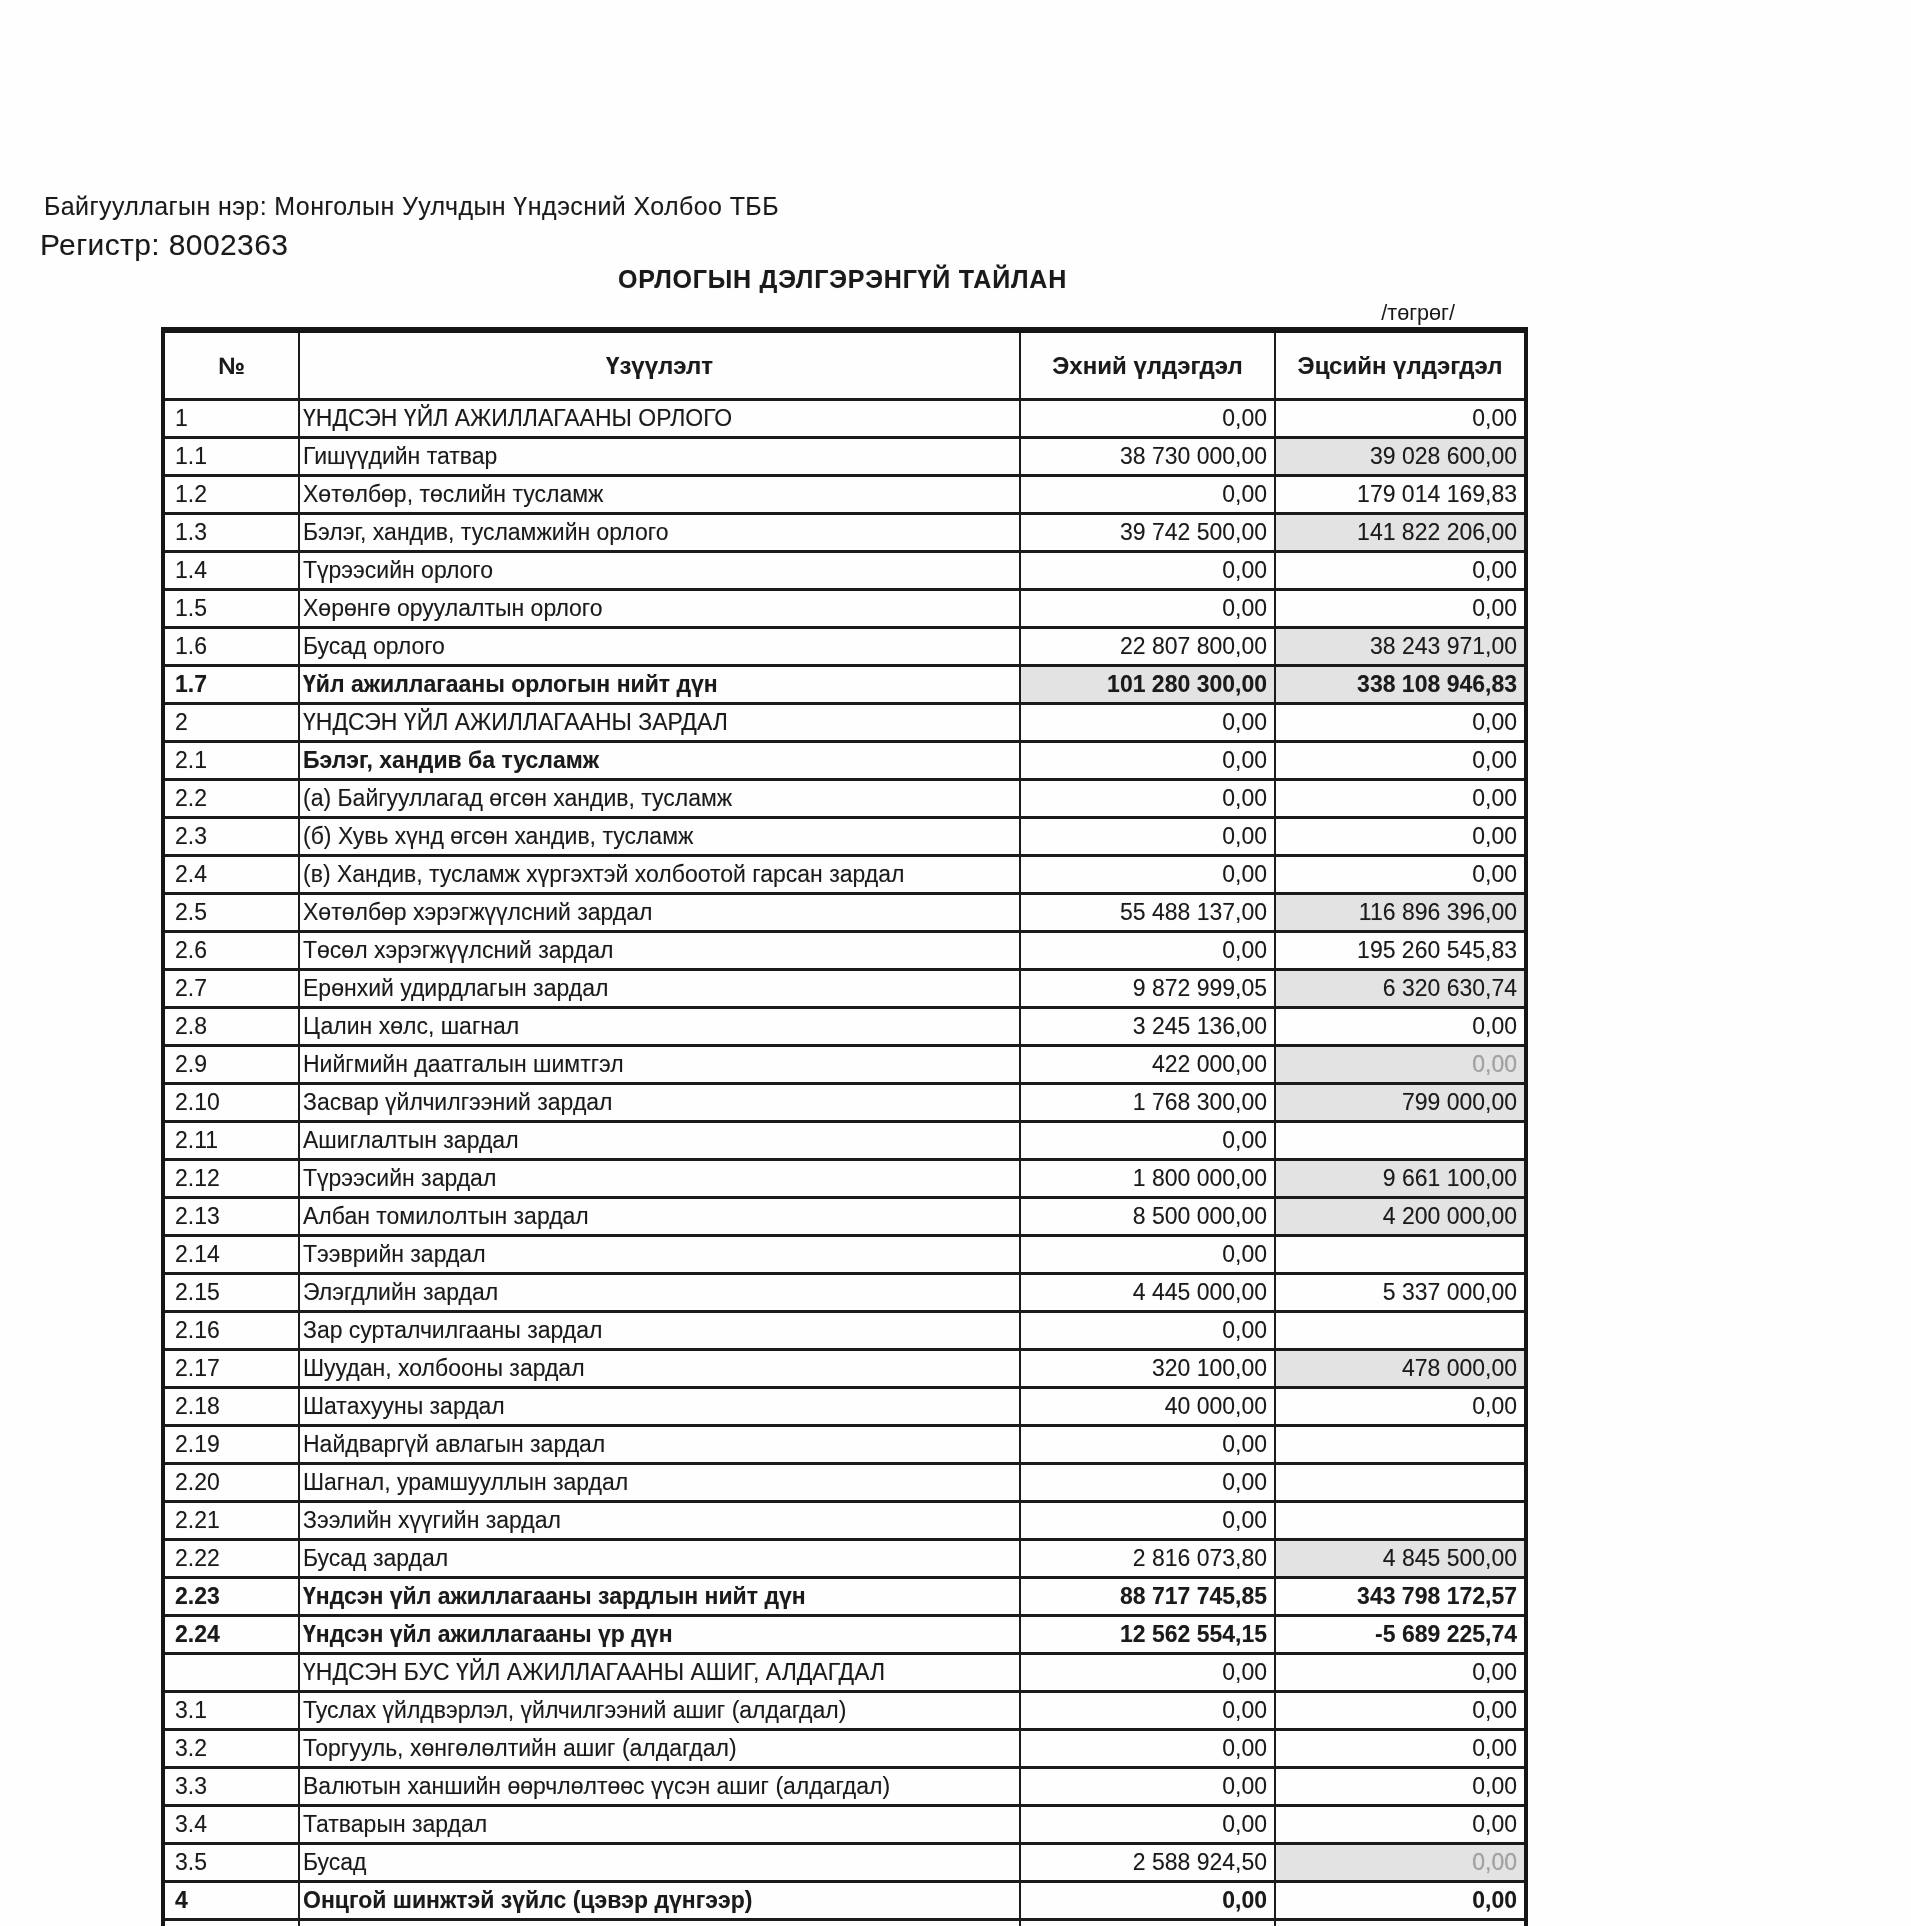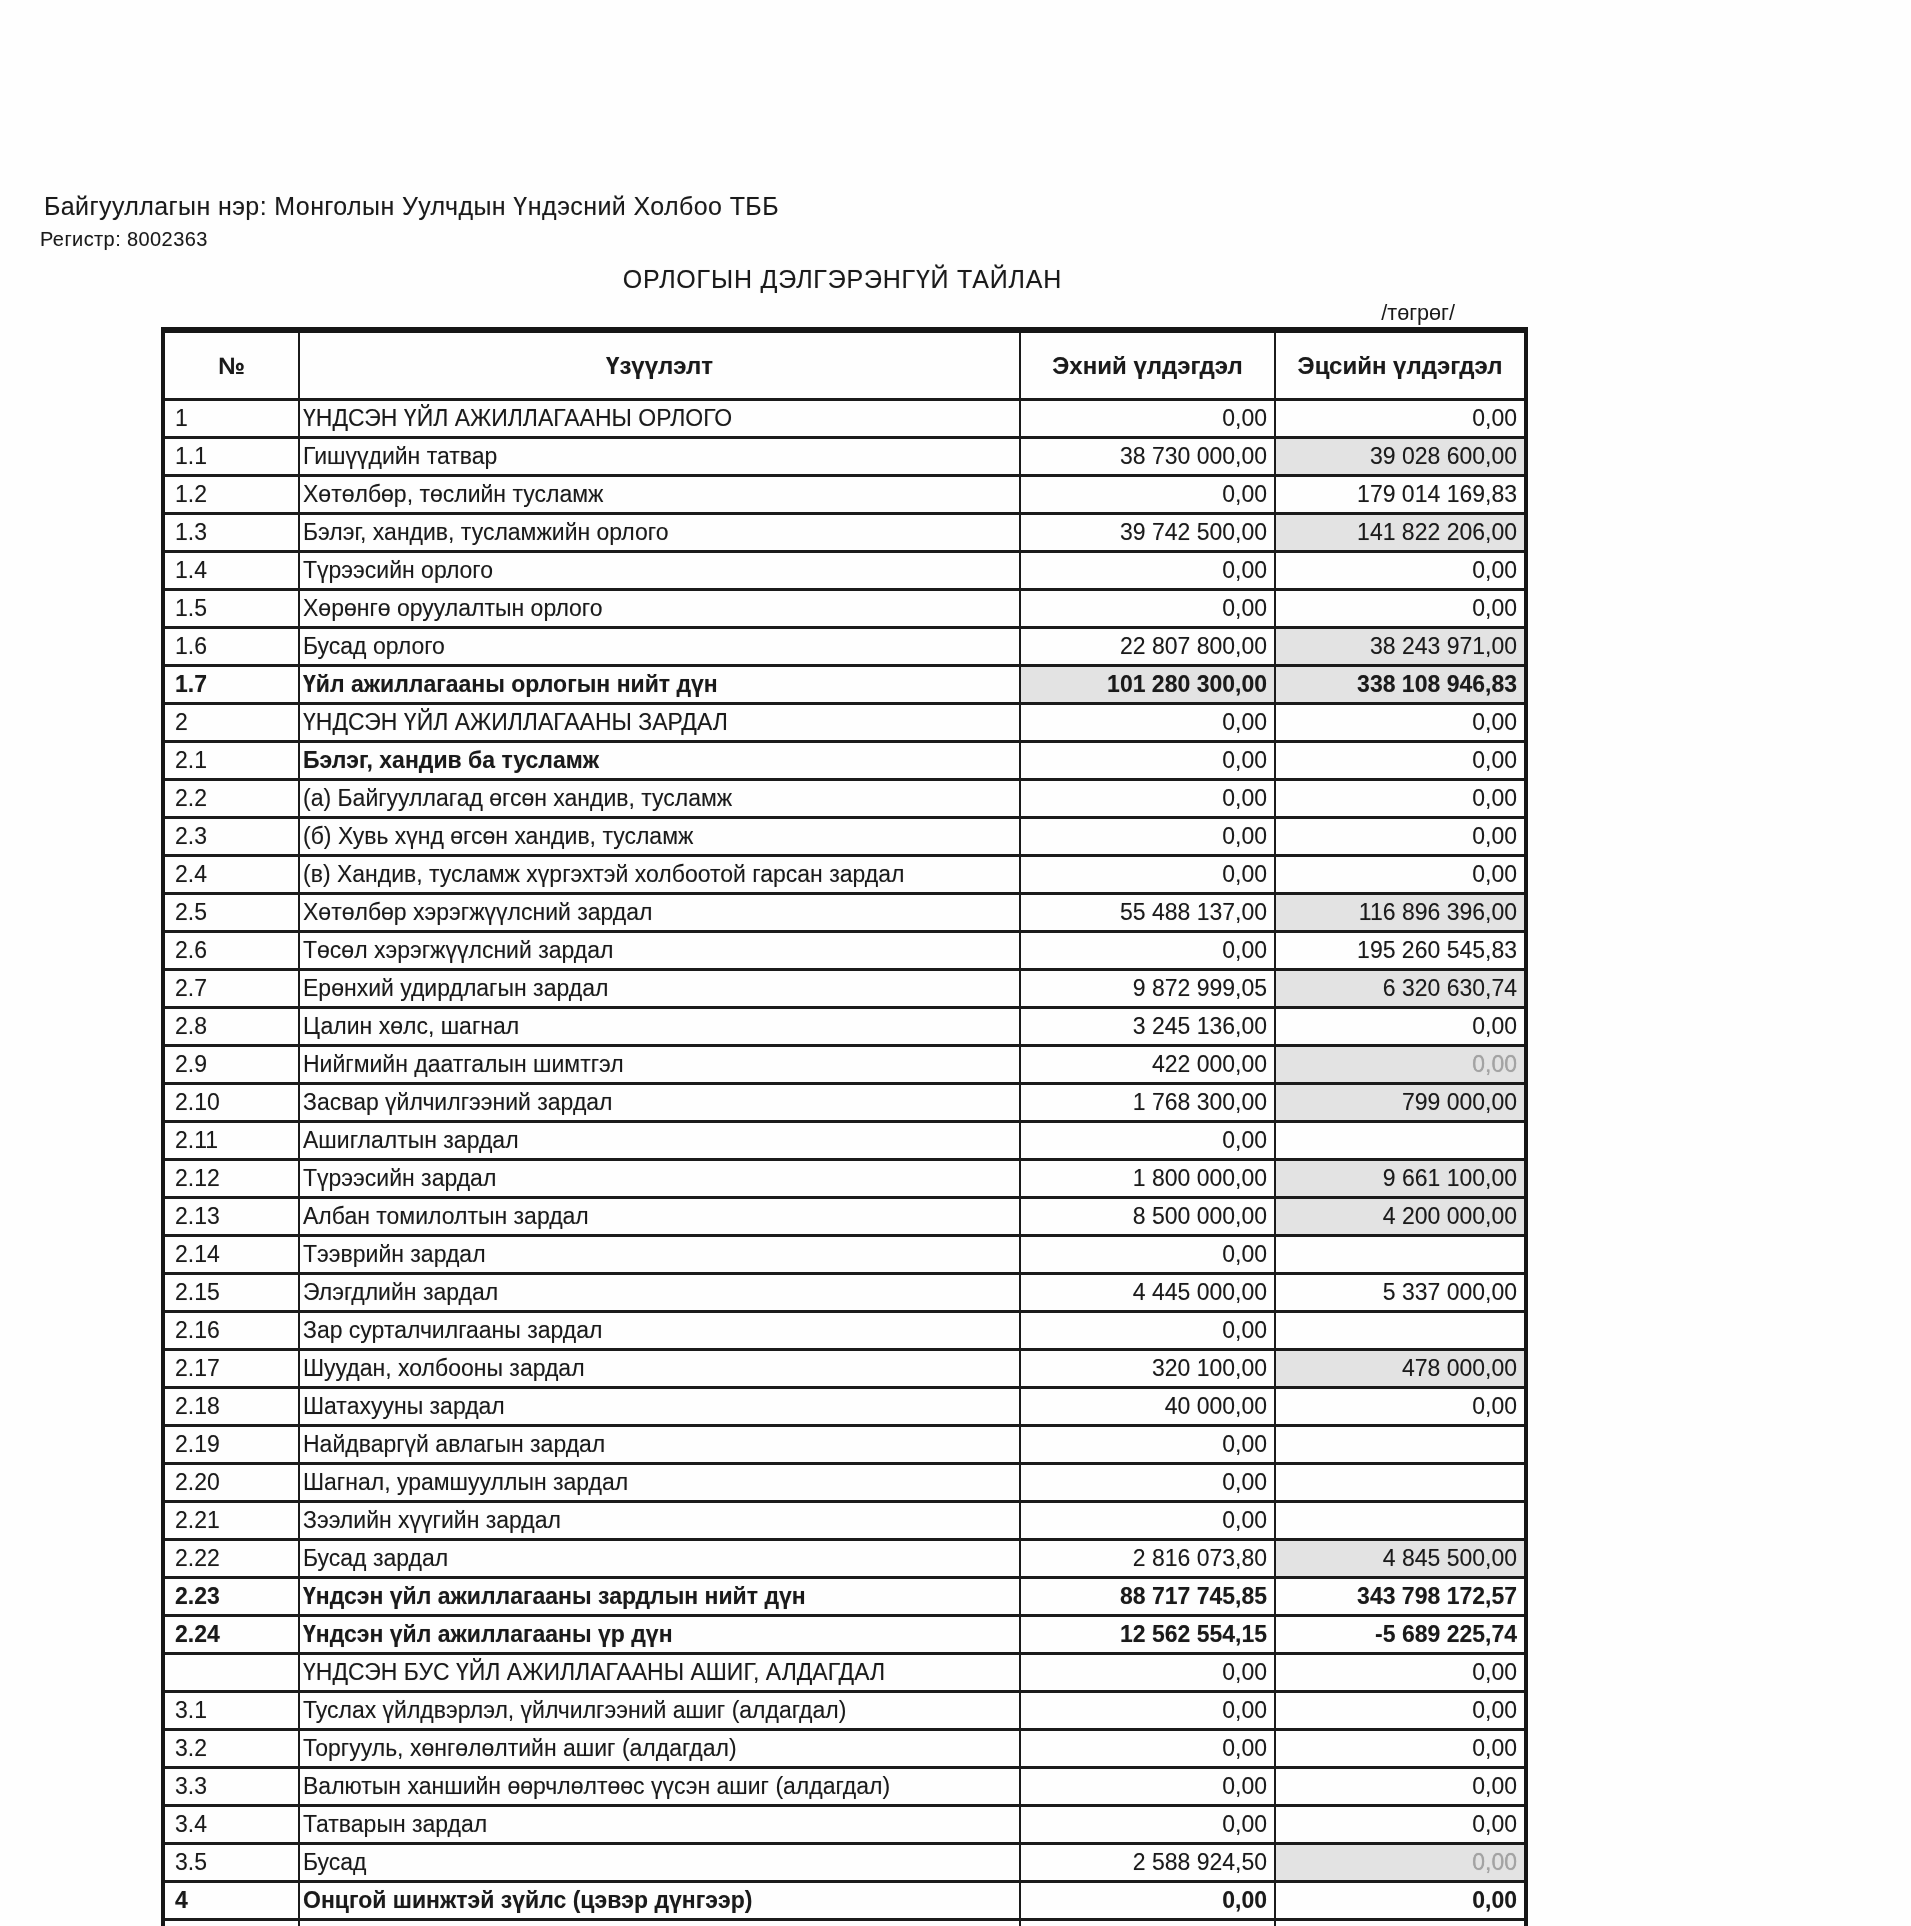--- a/index.html
+++ b/index.html
@@ -8,23 +8,23 @@
     position:relative;
     background:#ffffff;
     font-family:"Liberation Sans","DejaVu Sans",sans-serif;
     color:#1a1a1a;
     overflow:hidden;
   }
   .page { position:absolute; inset:0; background:#fefefe; }
 
   
   .org-line   { position:absolute; left:44px; top:192px;  font-size:25px; letter-spacing:0.4px; text-shadow:0 0 0.8px rgba(0,0,0,.25); }
-  .reg-line   { position:absolute; left:40px; top:228px;  font-size:20px; letter-spacing:0.4px; text-shadow:0 0 0.8px rgba(0,0,0,.25); }
+  .reg-line   { position:absolute; left:40px; top:228px;  font-size:30px; letter-spacing:0.4px; text-shadow:0 0 0.8px rgba(0,0,0,.25); }
   .doc-title  { position:absolute; left:161px; top:265px;  width:1363px; text-align:center;
-                font-size:25px; font-weight:normal; letter-spacing:0.8px; text-shadow:0 0 0.8px rgba(0,0,0,.3); }
+                font-size:25px; font-weight:bold; letter-spacing:0.8px; text-shadow:0 0 0.8px rgba(0,0,0,.3); }
   .currency   { position:absolute; left:161px; top:300px;  width:1294px; text-align:right; font-size:21.6px; }
 
   
   table.report {
     position:absolute; left:161px; top:327px; width:1363px;
     border-collapse:collapse; table-layout:fixed;
     border:4.6px solid #161616; border-top-width:6.2px; border-bottom-width:5px;
   }
   table.report th, table.report td {
     border:2.3px solid #1b1b1b; border-top-width:3.5px; border-bottom-width:3.5px;

